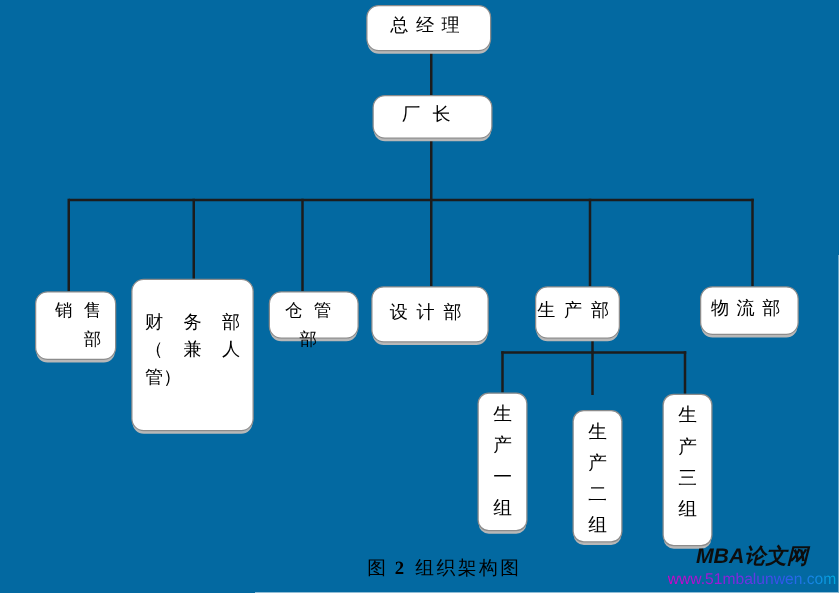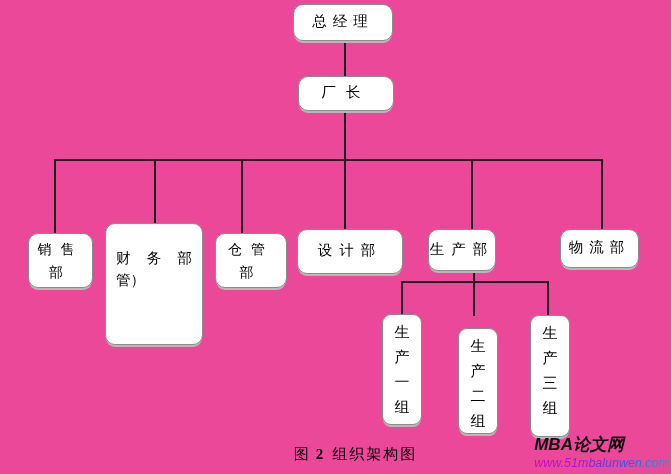--- a/index.html
+++ b/index.html
@@ -1,20 +1,20 @@
 <!DOCTYPE html>
 <html><head>
 <meta charset="utf-8">
 <style>
   html, body { margin: 0; padding: 0; background: #ffffff; }
   #stage {
     position: relative;
     width: 671px;
     height: 474px;
-    background: #ec4899;
+    background: #0369a1;
     overflow: hidden;
     font-family: "Liberation Serif", "DejaVu Serif", serif;
     color: #111;
   }
   
   .line { position: absolute; background: #1c1c1c; }
   .vline { width: 2px; }
   .hline { height: 2px; }
   
   .node {
@@ -23,26 +23,26 @@
     background: #ffffff;
     border: 1.5px solid #8c8c8c;
     border-radius: 10px;
     box-shadow: 0 3px 0 -1px #b8b8b8;
     text-align: center;
     font-size: 14.5px;
     color: #000;
   }
   .n-gm        { left: 293px; top: 4px;   width: 100px; height: 37px; line-height: 33px; letter-spacing: 6px; }
   .n-director  { left: 298px; top: 76px;  width: 96px;  height: 35px; line-height: 31px; letter-spacing: 10px; }
-  .n-sales     { left: 28px;  top: 233px; width: 65px;  height: 55px; padding: 4px 2px 0; line-height: 23px; letter-spacing: 9px; font-size: 14px; }
-  .n-warehouse { left: 215px; top: 233px; width: 72px;  height: 55px; padding: 4px 5px 0; line-height: 23px; letter-spacing: 9px; font-size: 14px; text-align: center; }
+  .n-sales     { left: 28px;  top: 233px; width: 65px;  height: 55px; padding: 4px 2px 0; line-height: 23px; letter-spacing: 9px; font-size: 14px; text-align: right; }
+  .n-warehouse { left: 215px; top: 233px; width: 72px;  height: 38px; padding: 4px 5px 0; line-height: 23px; letter-spacing: 9px; font-size: 14px; text-align: center; }
   .n-finance   { left: 105px; top: 223px; width: 98px;  height: 122px; padding: 23px 10px 0; font-size: 14.5px; }
   .n-finance .jline { text-align: justify; text-align-last: justify; line-height: 22px; height: 22px; overflow: hidden; }
   .n-finance .jline:last-child { text-align-last: left; }
-  .n-design    { left: 297px; top: 229px; width: 106px;  height: 45px; line-height: 41px; letter-spacing: 7px; }
+  .n-design    { left: 297px; top: 229px; width: 94px;  height: 45px; line-height: 41px; letter-spacing: 7px; }
   .n-production{ left: 428px; top: 229px; width: 68px;  height: 42px; line-height: 38px; letter-spacing: 7px; }
   .n-logistics { left: 560px; top: 229px; width: 79px;  height: 39px; line-height: 35px; letter-spacing: 6px; text-align: center; }
   .vnode {
     border-radius: 9px;
     padding: 5px 11px 0;
     font-size: 15px;
     line-height: 25px;
     word-break: break-all;
     letter-spacing: 0;
   }
@@ -57,33 +57,32 @@
     font-size: 15px;
     letter-spacing: 2px;
     color: #000;
   }
   .caption .fig-label { margin-right: 5px; }
   .caption .fig-number { font-weight: bold; margin-right: 7px; }
   
   .watermark {
     position: absolute;
     right: 2px; top: 436px;
-    text-align: left;
+    text-align: center;
     font-family: "Liberation Sans", "DejaVu Sans", sans-serif;
   }
   .wm-brand {
     font-size: 17px;
     font-weight: bold;
     font-style: italic;
     color: #0d0d0d;
     line-height: 17px;
   }
   .wm-url {
     font-size: 12.5px;
-    font-style: italic;
     line-height: 13px;
     margin-top: 4px;
     background: linear-gradient(90deg, #d400c8 0%, #8822dd 38%, #3355ee 68%, #00aadd 100%);
     -webkit-background-clip: text;
     background-clip: text;
     color: transparent;
   }
 </style>
 </head>
 <body>
@@ -103,20 +102,21 @@
   <div class="line vline" style="left:401px; top:281px; height:33px;"></div>
   <div class="line vline" style="left:473px; top:281px; height:35px;"></div>
   <div class="line vline" style="left:547px; top:281px; height:34px;"></div>
 
   <div class="node n-gm">总经理</div>
   <div class="node n-director">厂长</div>
   <div class="node n-sales">销售部</div>
 
   <div class="node n-finance">
     <div class="jline">财务部</div>
+    <div class="jline">（兼人</div>
     <div class="jline">管）</div>
   </div>
 
   <div class="node n-warehouse">仓管部</div>
   <div class="node n-design">设计部</div>
   <div class="node n-production">生产部</div>
   <div class="node n-logistics">物流部</div>
 
   <div class="node vnode n-group1">生产一组</div>
   <div class="node vnode n-group2">生产二组</div>

